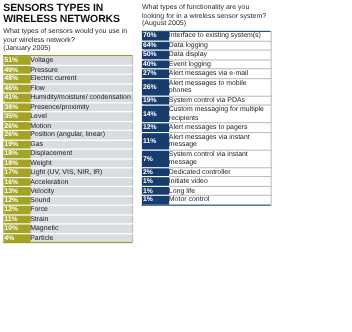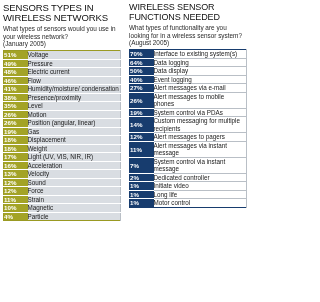--- a/index.html
+++ b/index.html
@@ -7,21 +7,21 @@
     width:250px;height:302px;
     background:#ffffff;
     font-family:"Liberation Sans", sans-serif;
     overflow:hidden;
   }
   .wrap{display:flex;width:250px;height:302px;box-sizing:border-box;}
   .col{width:125px;box-sizing:border-box;padding:3px 4px 0 3px;}
   .col.right{padding-left:4px;}
 
   .title{
-    font-weight:normal;
+    font-weight:bold;
     font-size:9.5px;
     line-height:10px;
     letter-spacing:-0.1px;
     color:#111111;
     text-transform:uppercase;
     margin:0 0 2px 0;
   }
   .title.narrow{font-size:9px;line-height:9.5px;}
   .question{
     font-size:6.4px;
@@ -165,21 +165,20 @@
           </tr>
           <tr>
             <td class="pct">4%</td>
             <td class="lbl">Particle</td>
           </tr>
         </tbody>
     </table>
   </div>
 
   <div class="col right">
-    <div class="title narrow">WIRELESS SENSOR FUNCTIONS NEEDED</div>
     <div class="question">What types of functionality are you looking for in a wireless sensor system?</div>
     <div class="date">(August 2005)</div>
     <table class="chart">
       <tbody>
           <tr>
             <td class="pct">70%</td>
             <td class="lbl">Interface to existing system(s)</td>
           </tr>
           <tr>
             <td class="pct">64%</td>

